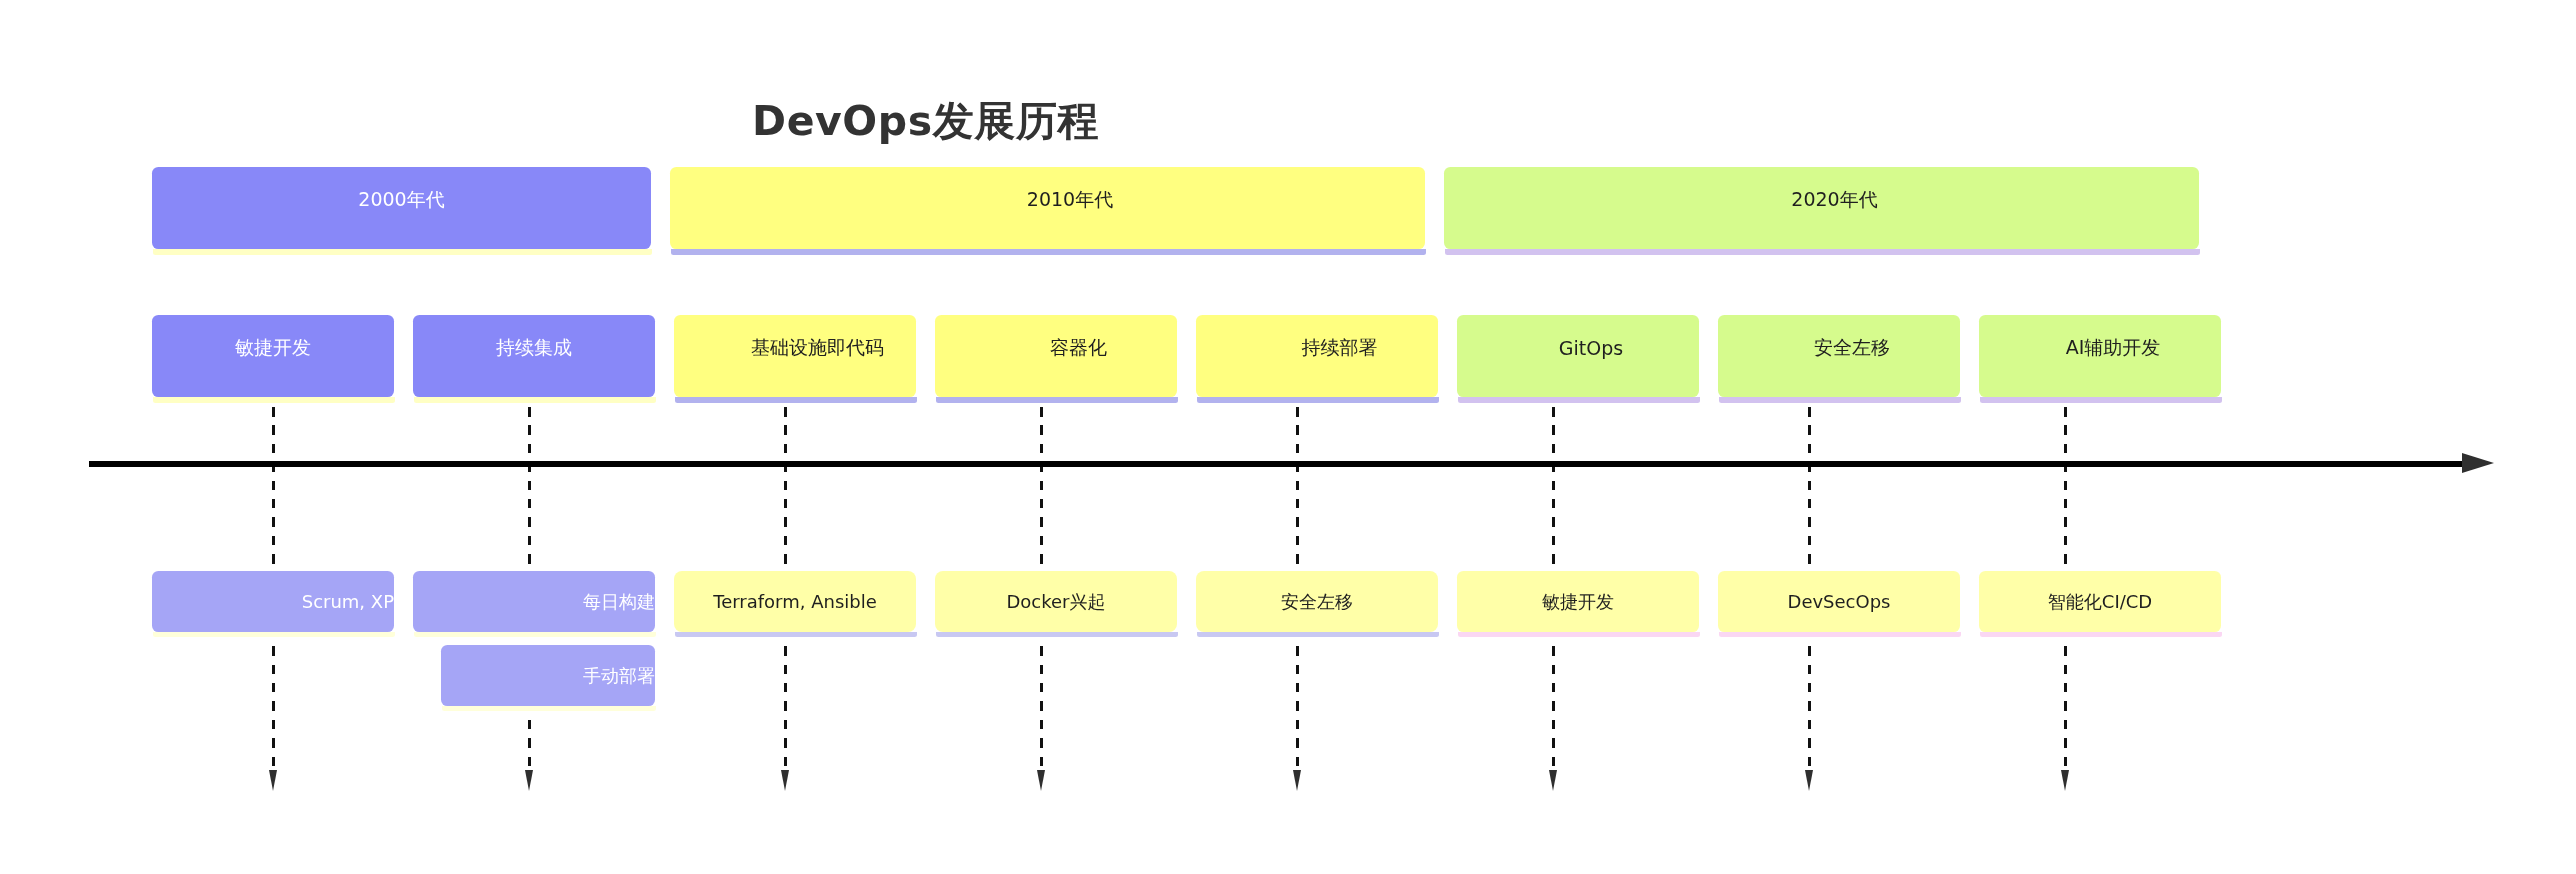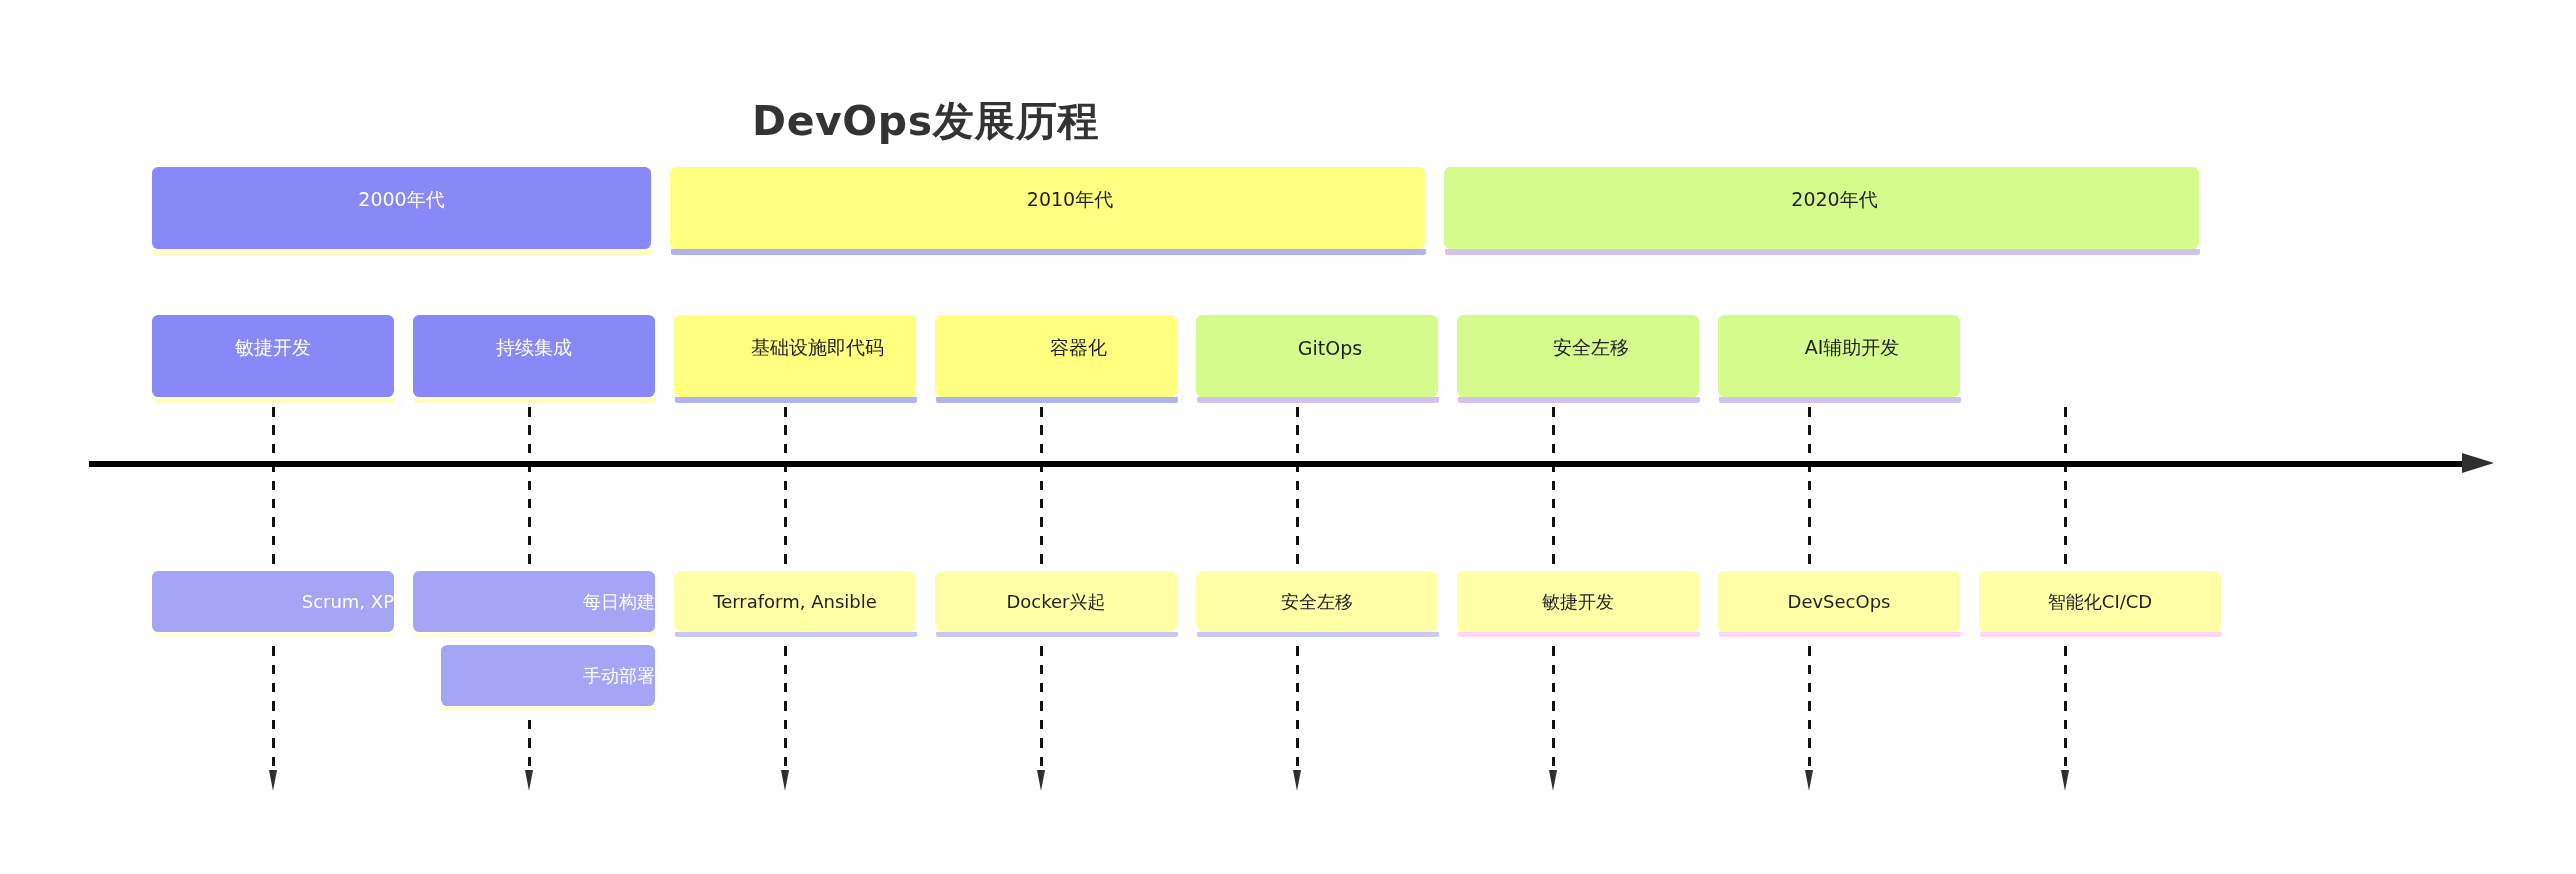--- a/index.html
+++ b/index.html
@@ -140,20 +140,23 @@
       </div>
     <div class="milestone theme-purple">
         <span>持续集成</span>
       </div>
     <div class="milestone theme-yellow">
         <span>基础设施即代码</span>
       </div>
     <div class="milestone theme-yellow">
         <span>容器化</span>
       </div>
+    <div class="milestone theme-yellow">
+        <span>持续部署</span>
+      </div>
     <div class="milestone theme-green">
         <span>GitOps</span>
       </div>
     <div class="milestone theme-green">
         <span>安全左移</span>
       </div>
     <div class="milestone theme-green">
         <span>AI辅助开发</span>
       </div>
   </div>

